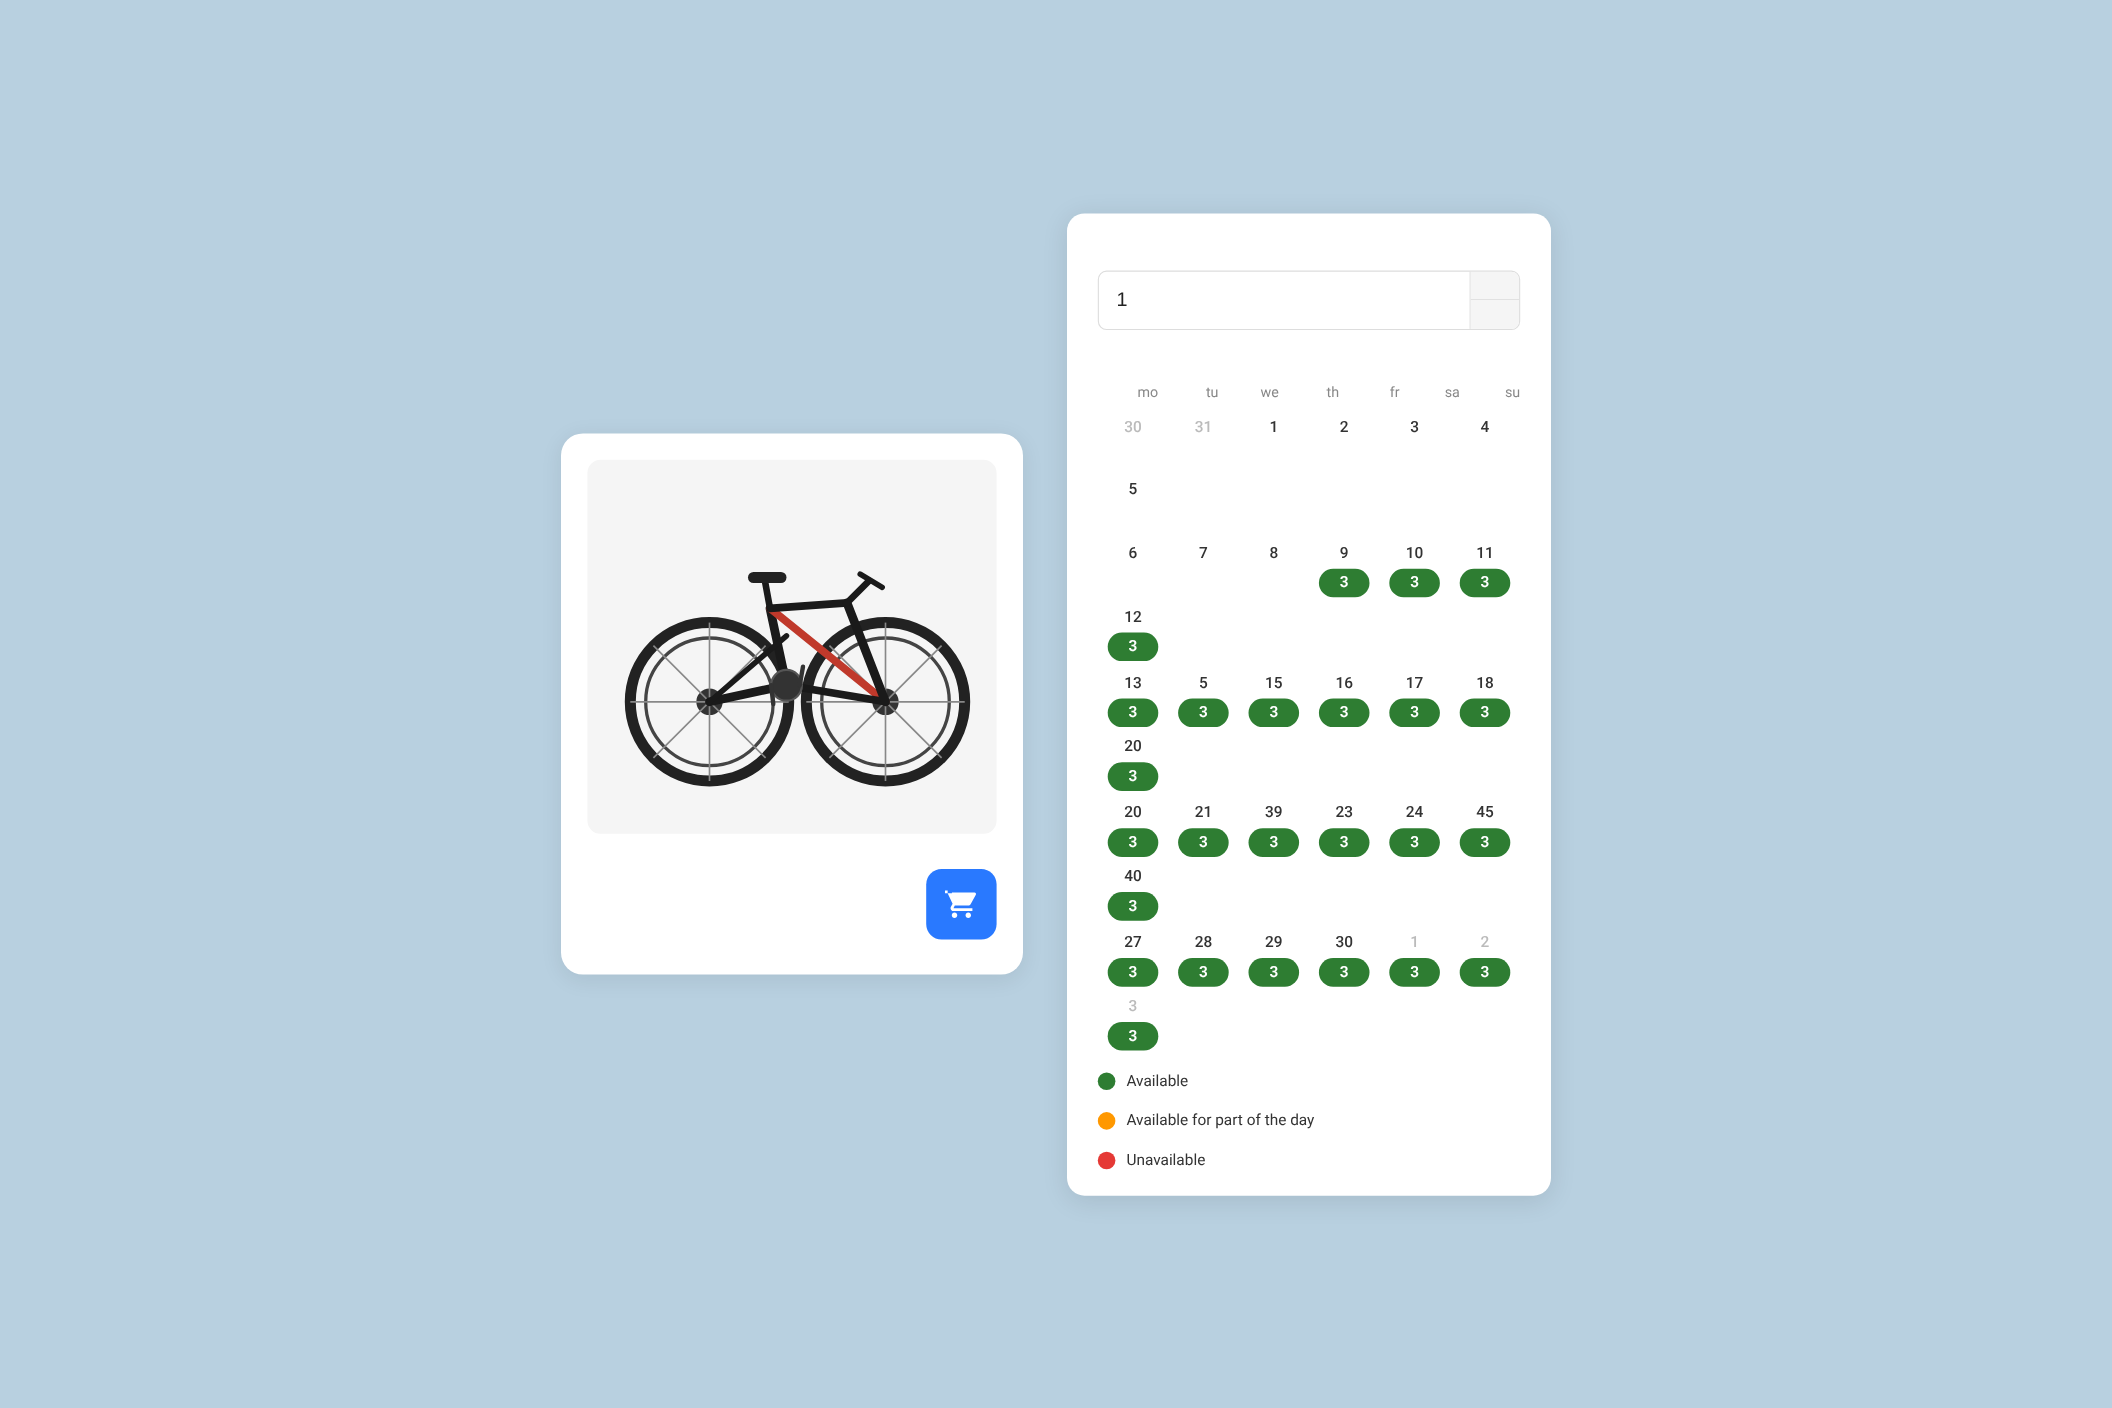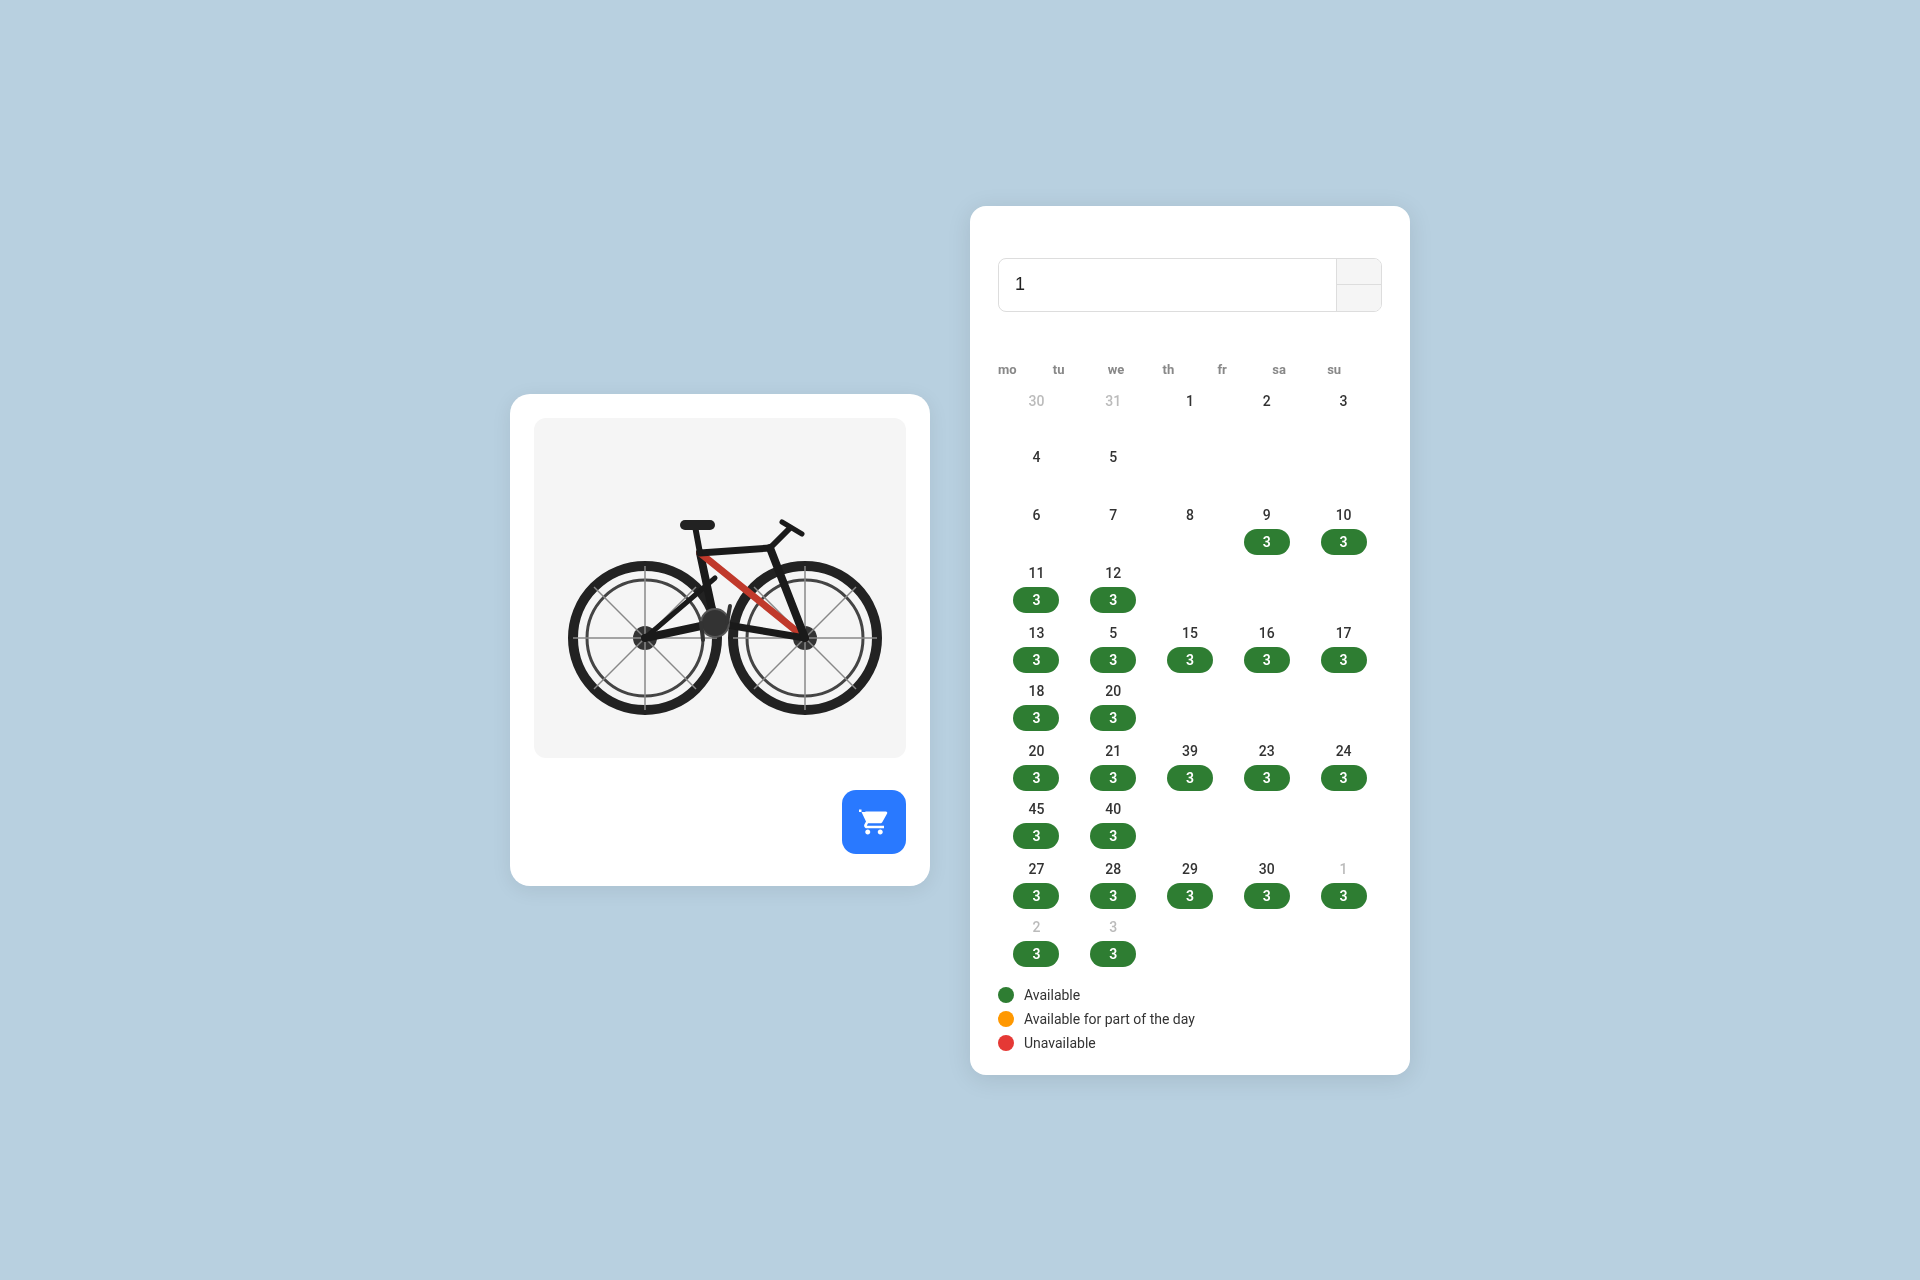--- a/index.html
+++ b/index.html
@@ -193,30 +193,30 @@
       width: 100%;
     }
 
     .day-headers {
       display: grid;
       grid-template-columns: repeat(7, 1fr);
       margin-bottom: 4px;
     }
 
     .day-header {
-      text-align: left;
+      text-align: right;
       font-size: 13px;
       color: #888;
-      font-weight: 700;
+      font-weight: 400;
       padding: 6px 0;
     }
 
     .cal-week {
       display: grid;
-      grid-template-columns: repeat(5, 1fr);
+      grid-template-columns: repeat(6, 1fr);
       margin-bottom: 2px;
     }
 
     .cal-cell {
       display: flex;
       flex-direction: column;
       align-items: center;
       justify-content: flex-start;
       padding: 4px 2px;
       min-height: 56px;
@@ -245,21 +245,21 @@
       font-weight: 600;
       min-width: 46px;
       text-align: center;
     }
 
     
     .legend {
       margin-top: 16px;
       display: flex;
       flex-direction: column;
-      gap: 8px;
+      gap: 20px;
     }
 
     .legend-item {
       display: flex;
       align-items: center;
       gap: 10px;
     }
 
     .legend-dot {
       width: 16px;

